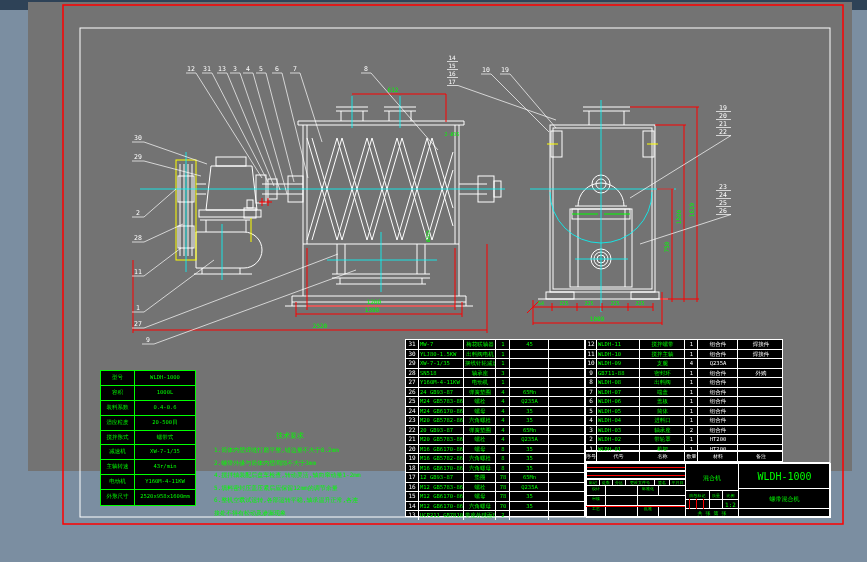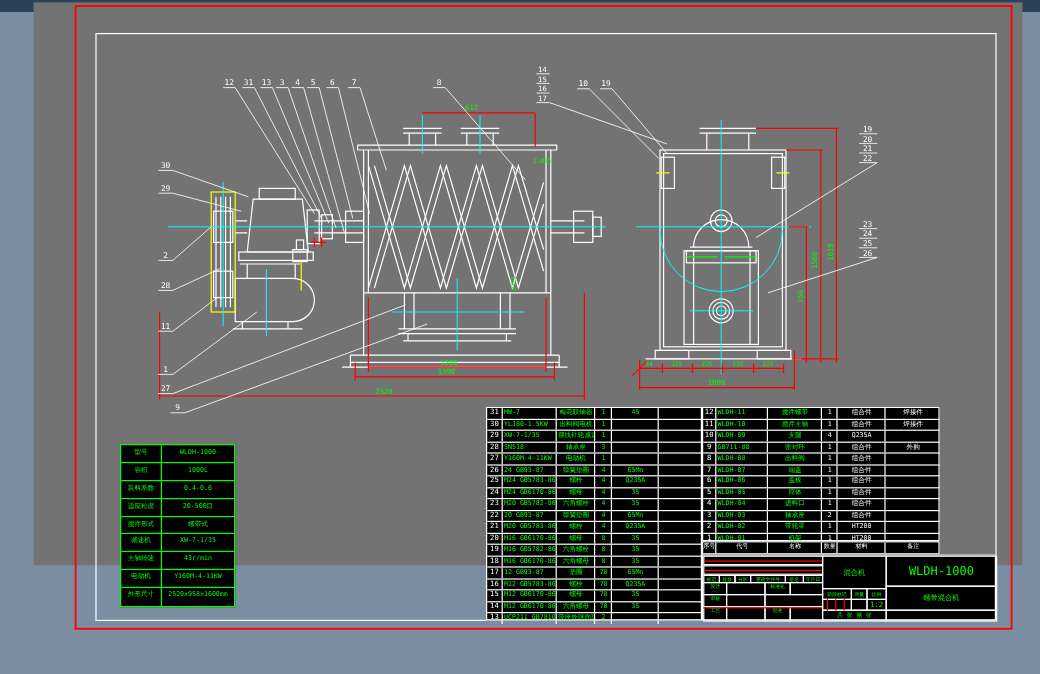--- a/index.html
+++ b/index.html
@@ -248,20 +248,31 @@
           <div class="tcell">电动机</div>
           <div class="tcell">Y160M-4-11KW</div>
         </div>
         <div class="trow">
           <div class="tcell">外形尺寸</div>
           <div class="tcell">2520x958x1600mm</div>
         </div>
       </div>
 
     
+    <div id="notes" class="overlay">
+      <div class="note-title">技术要求</div>
+      <div>
+          <div class="note-line">1.筒体内壁焊缝打磨平整,错边量不大于0.2mm</div>
+          <div class="note-line">2.螺带外缘与筒体内壁间隙不大于3mm</div>
+          <div class="note-line">4.搅拌轴装配后盘车检查,转动灵活,轴向窜动量1-2mm</div>
+          <div class="note-line">5.填料密封压盖压紧后应保留12mm的调节余量</div>
+          <div class="note-line">6.整机空载试运转,各部运转平稳,轴承温升正常,各连</div>
+          <div class="note-line">接处不得有松动及渗漏现象</div>
+        </div>
+    </div>
 
     
     <div id="bom-left" class="overlay bom">
         <div class="trow">
           <div class="tcell">31</div>
           <div class="tcell">MW-7</div>
           <div class="tcell">梅花联轴器</div>
           <div class="tcell">1</div>
           <div class="tcell">45</div>
           <div class="tcell"></div>

